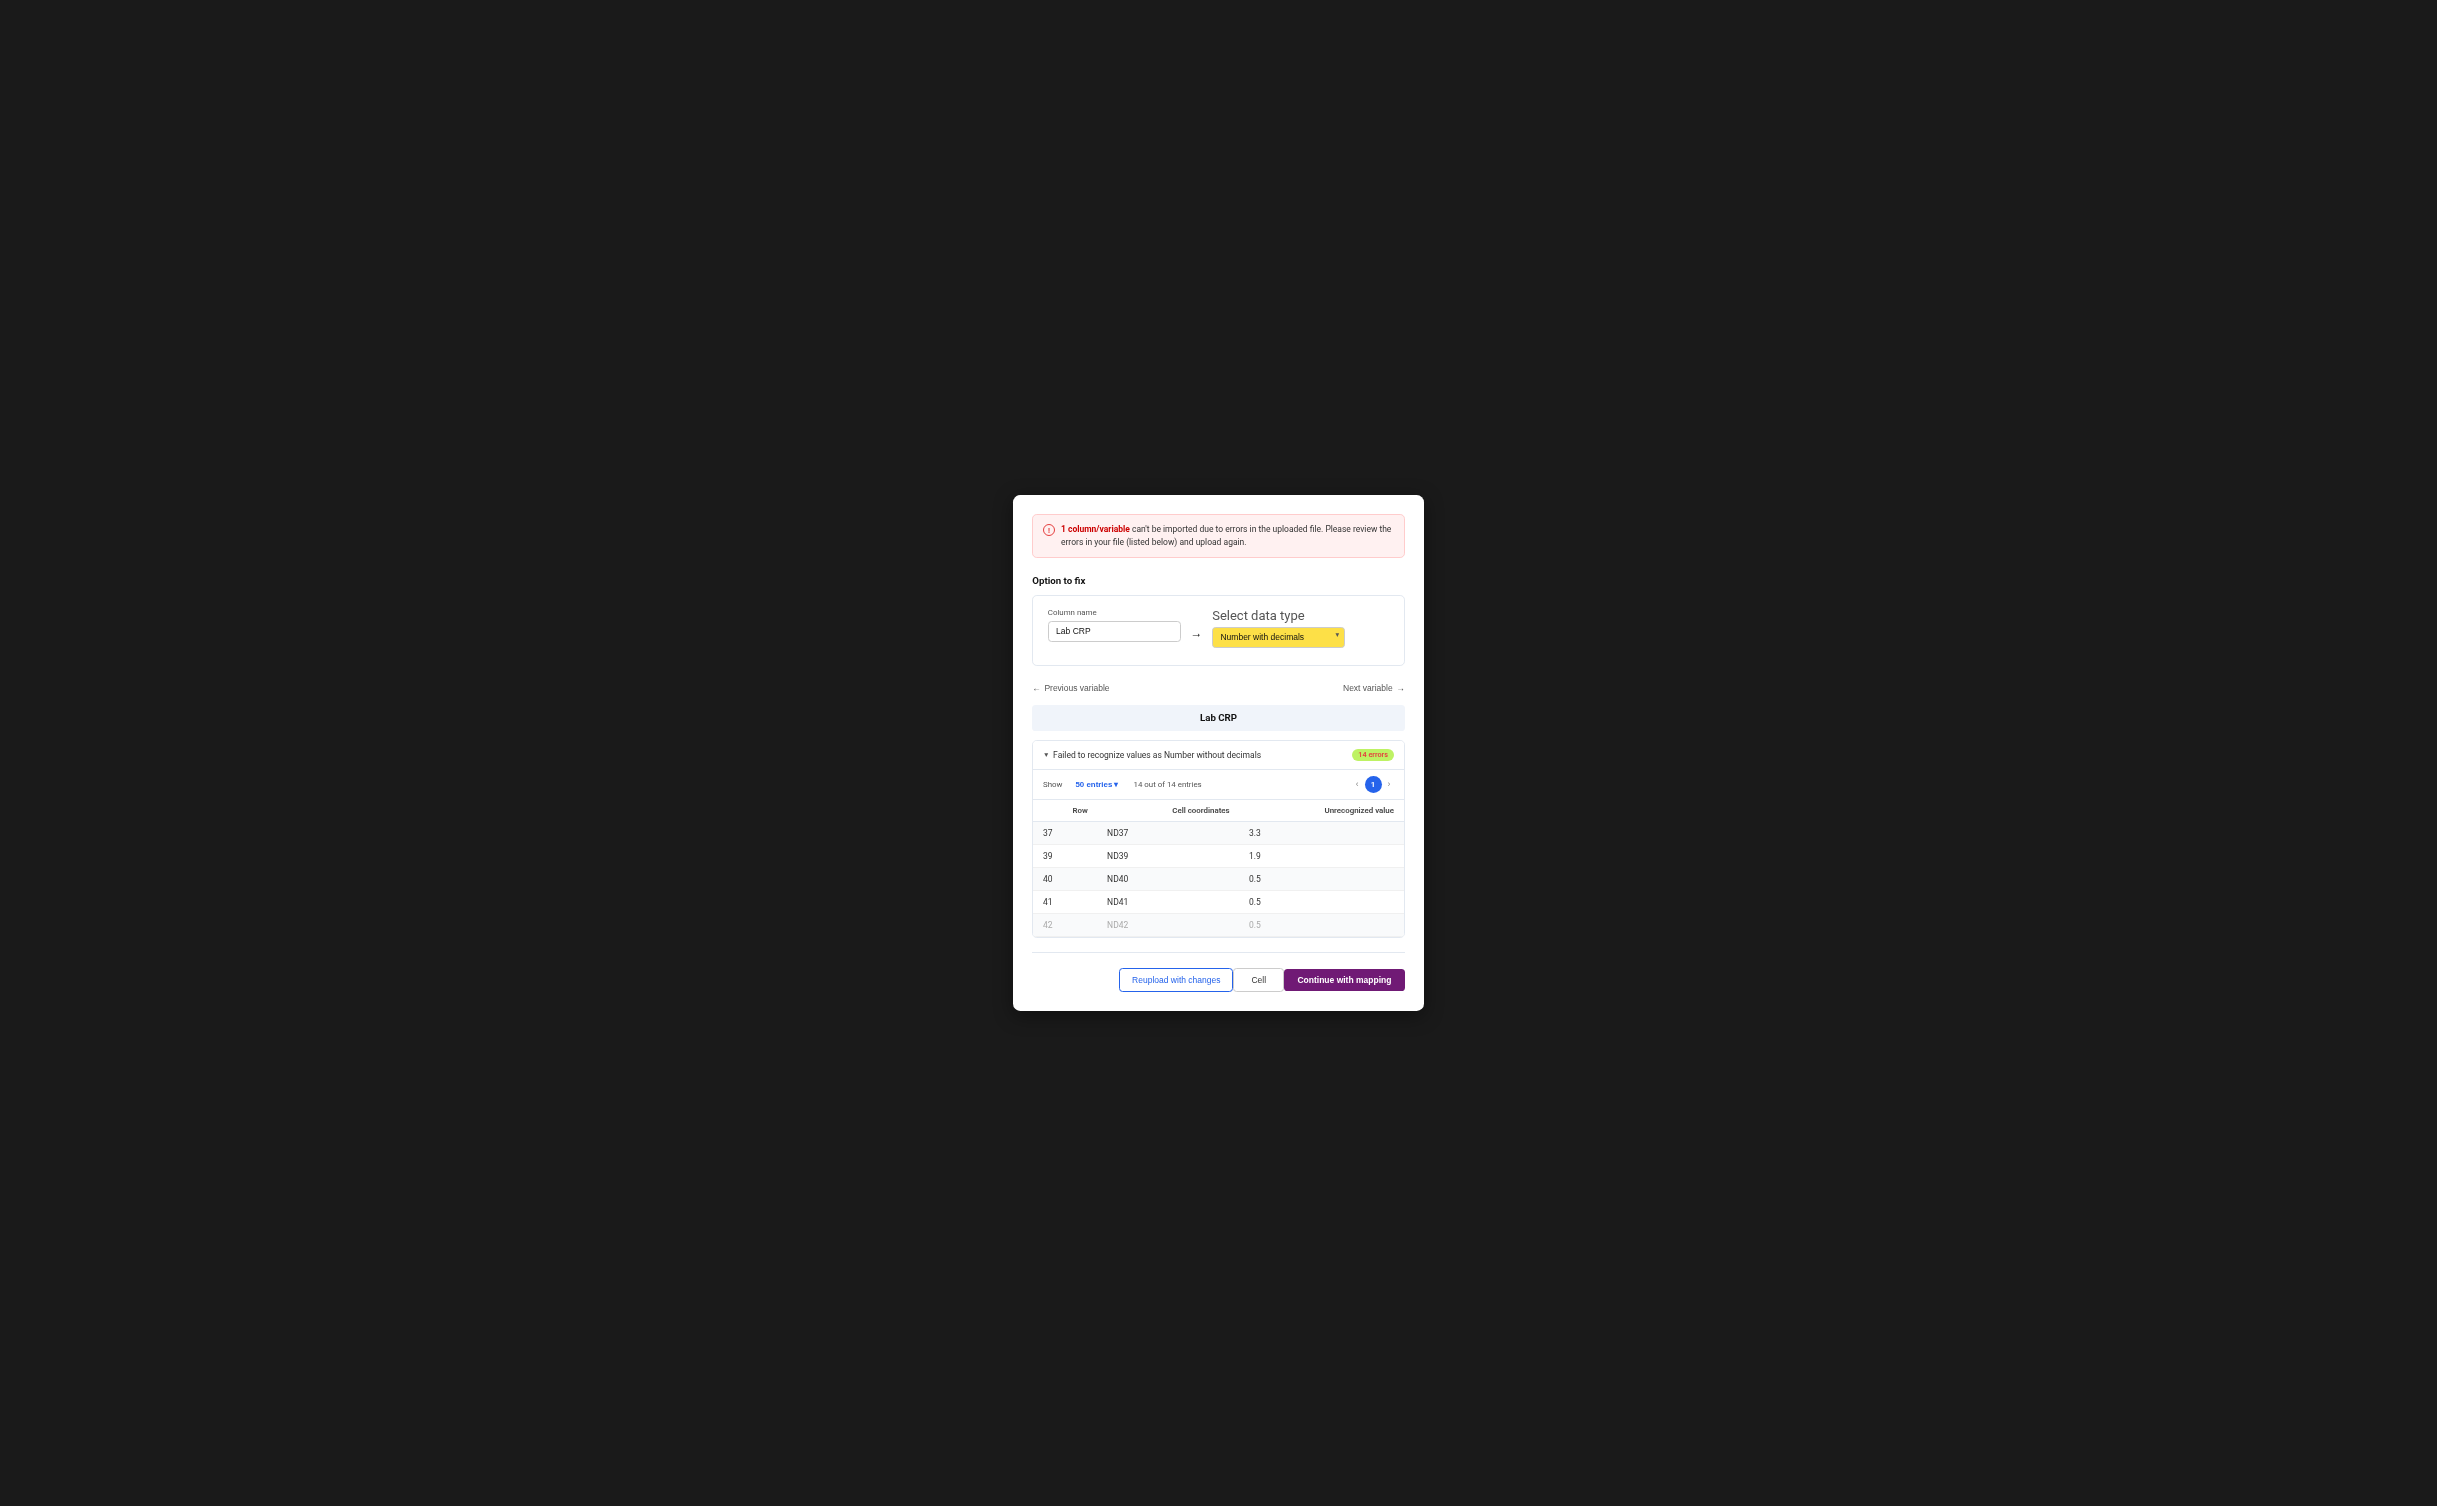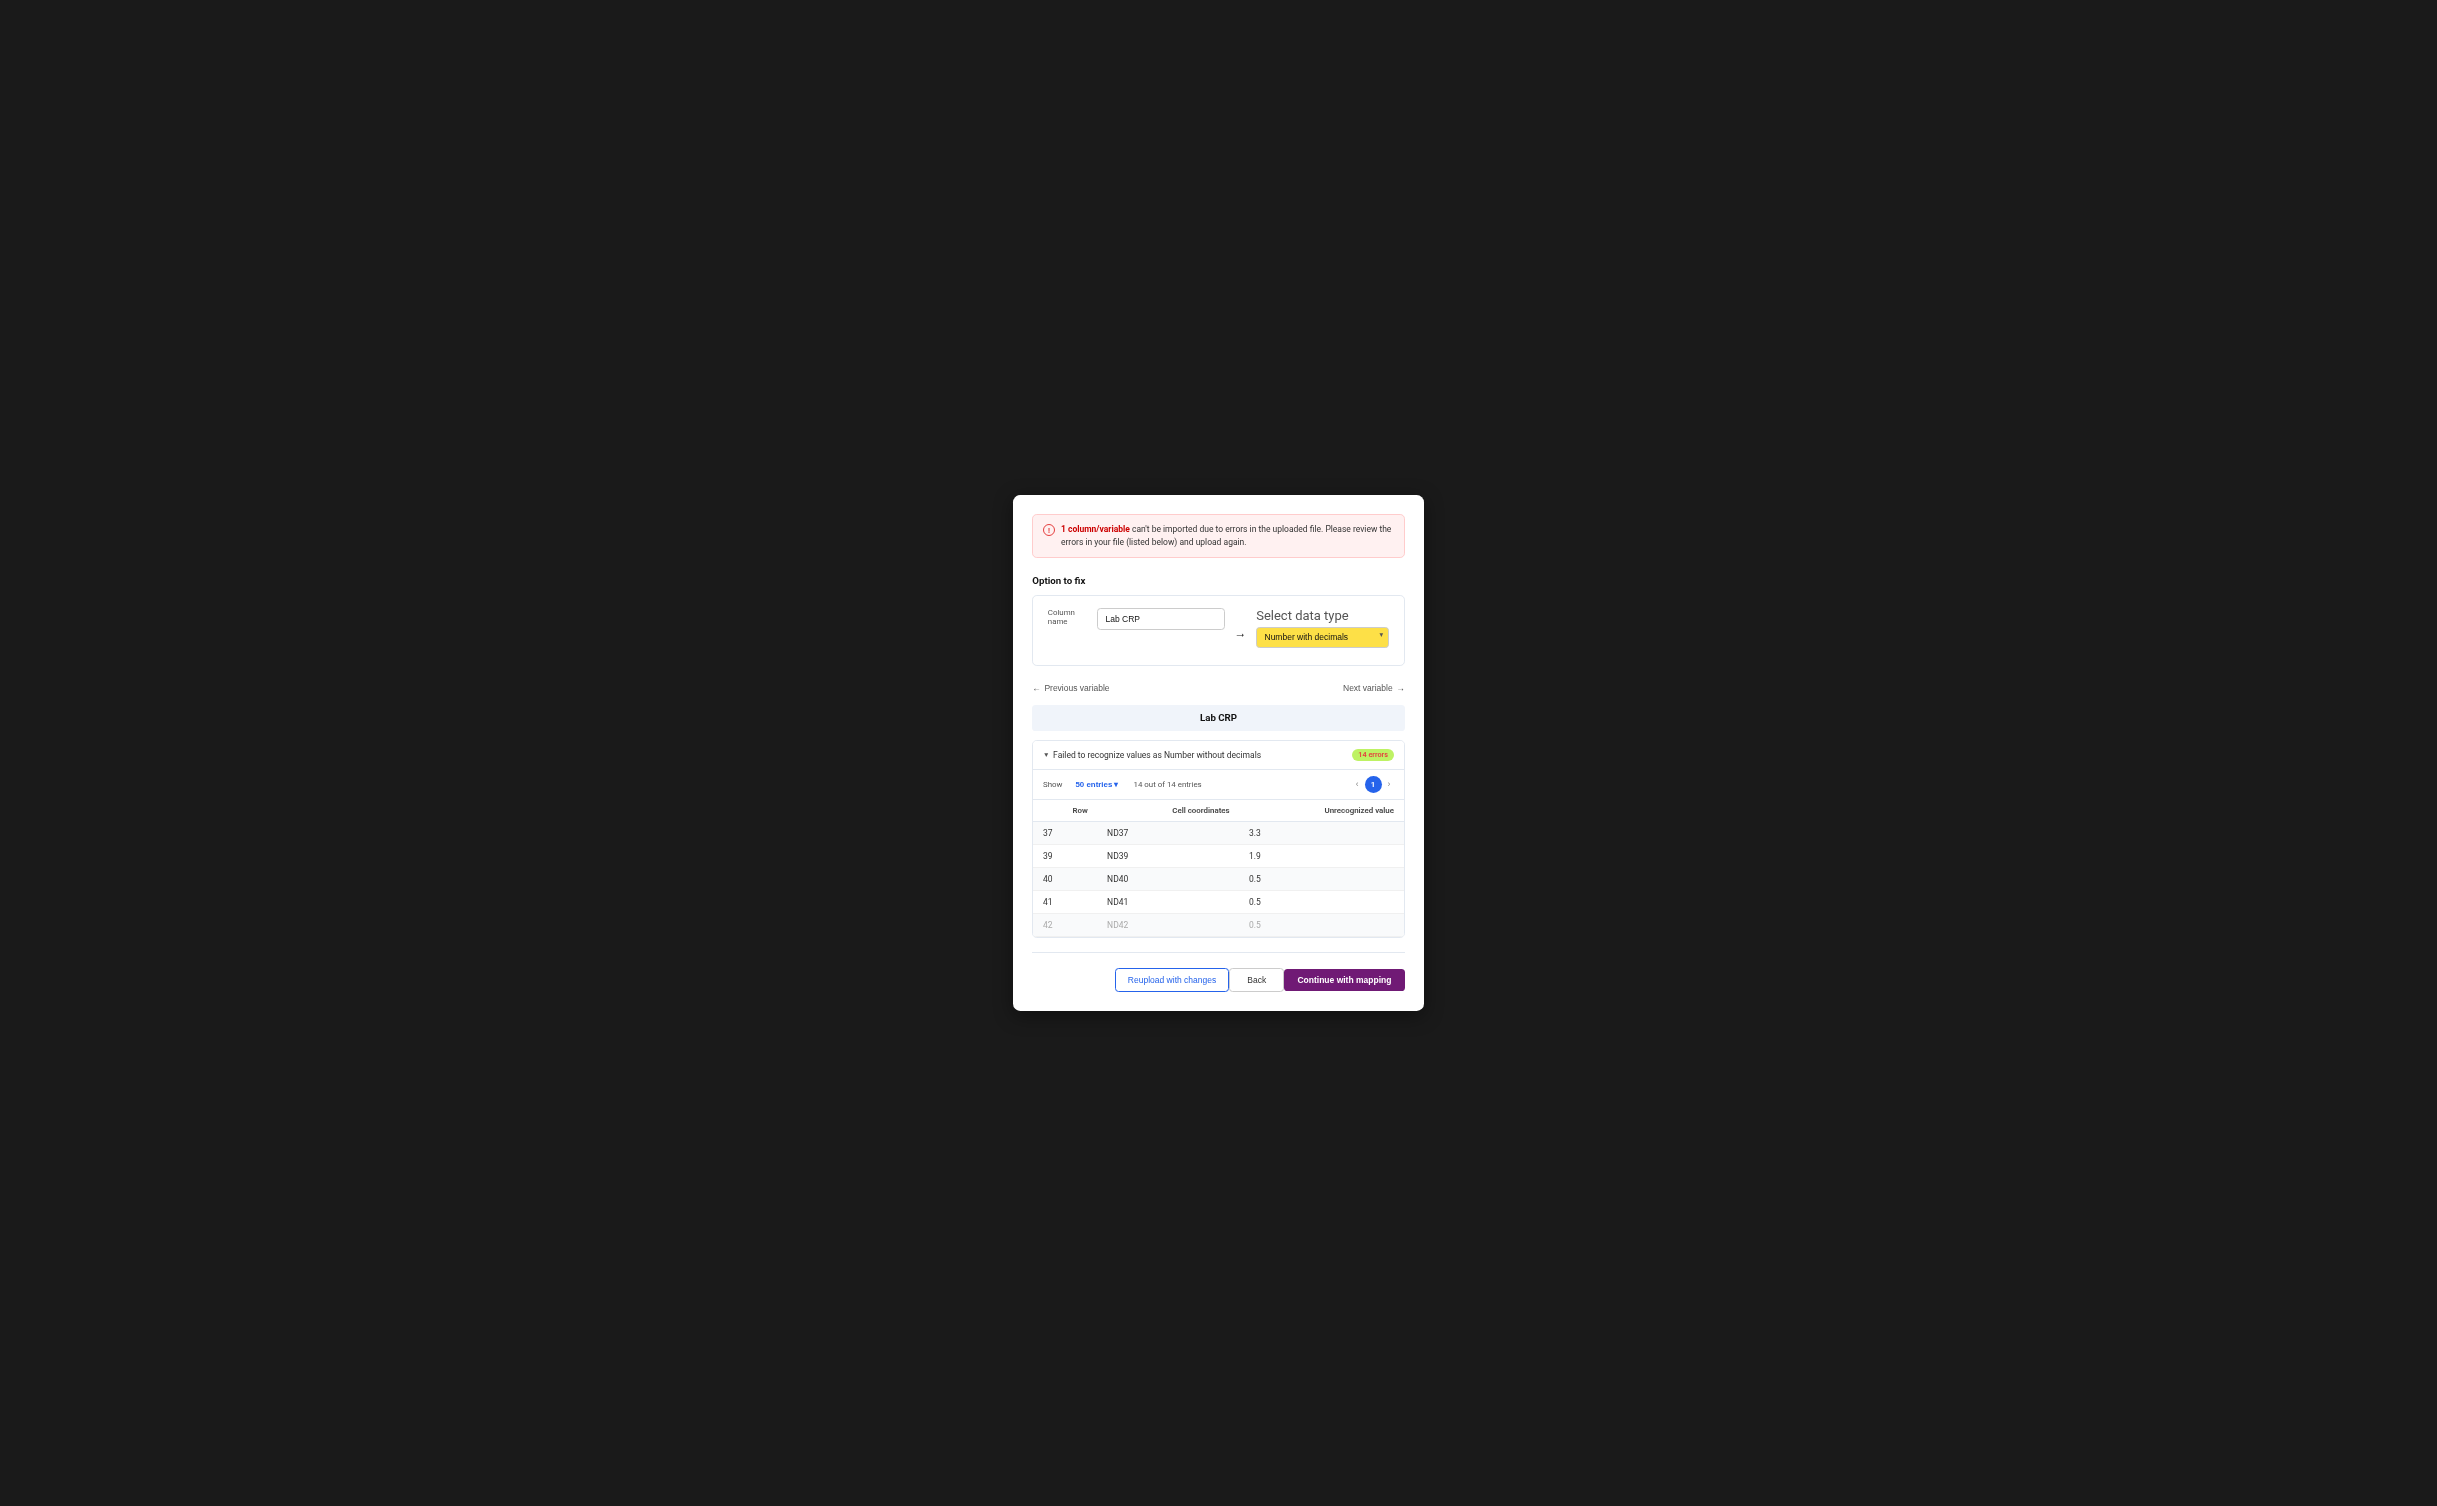--- a/index.html
+++ b/index.html
@@ -63,21 +63,21 @@
       padding: 12px 14.5px 17px;
       margin-bottom: 14.5px;
     }
     .option-row {
       display: flex;
       align-items: flex-start;
       gap: 9.7px;
     }
     .field-group {
       display: flex;
-      flex-direction: row;
+      flex-direction: column;
       gap: 3.6px;
     }
     .field-label {
       font-size: 7.9px;
       color: #555;
     }
     .text-input {
       border: 0.6px solid #ccc;
       border-radius: 3.6px;
       padding: 4.8px 7.3px;
@@ -401,18 +401,18 @@
       <td>42</td>
       <td>ND42</td>
       <td>0.5</td>
     </tr>
         </tbody>
     </table>
   </div>
 
   <div class="footer-row">
     <button class="btn-reupload">Reupload with changes</button>
-    <button class="btn-back">Back</button>
+    <button class="btn-back">Cell</button>
     <button class="btn-continue">Continue with mapping</button>
   </div>
 
 </div>
 
 
 </body></html>

